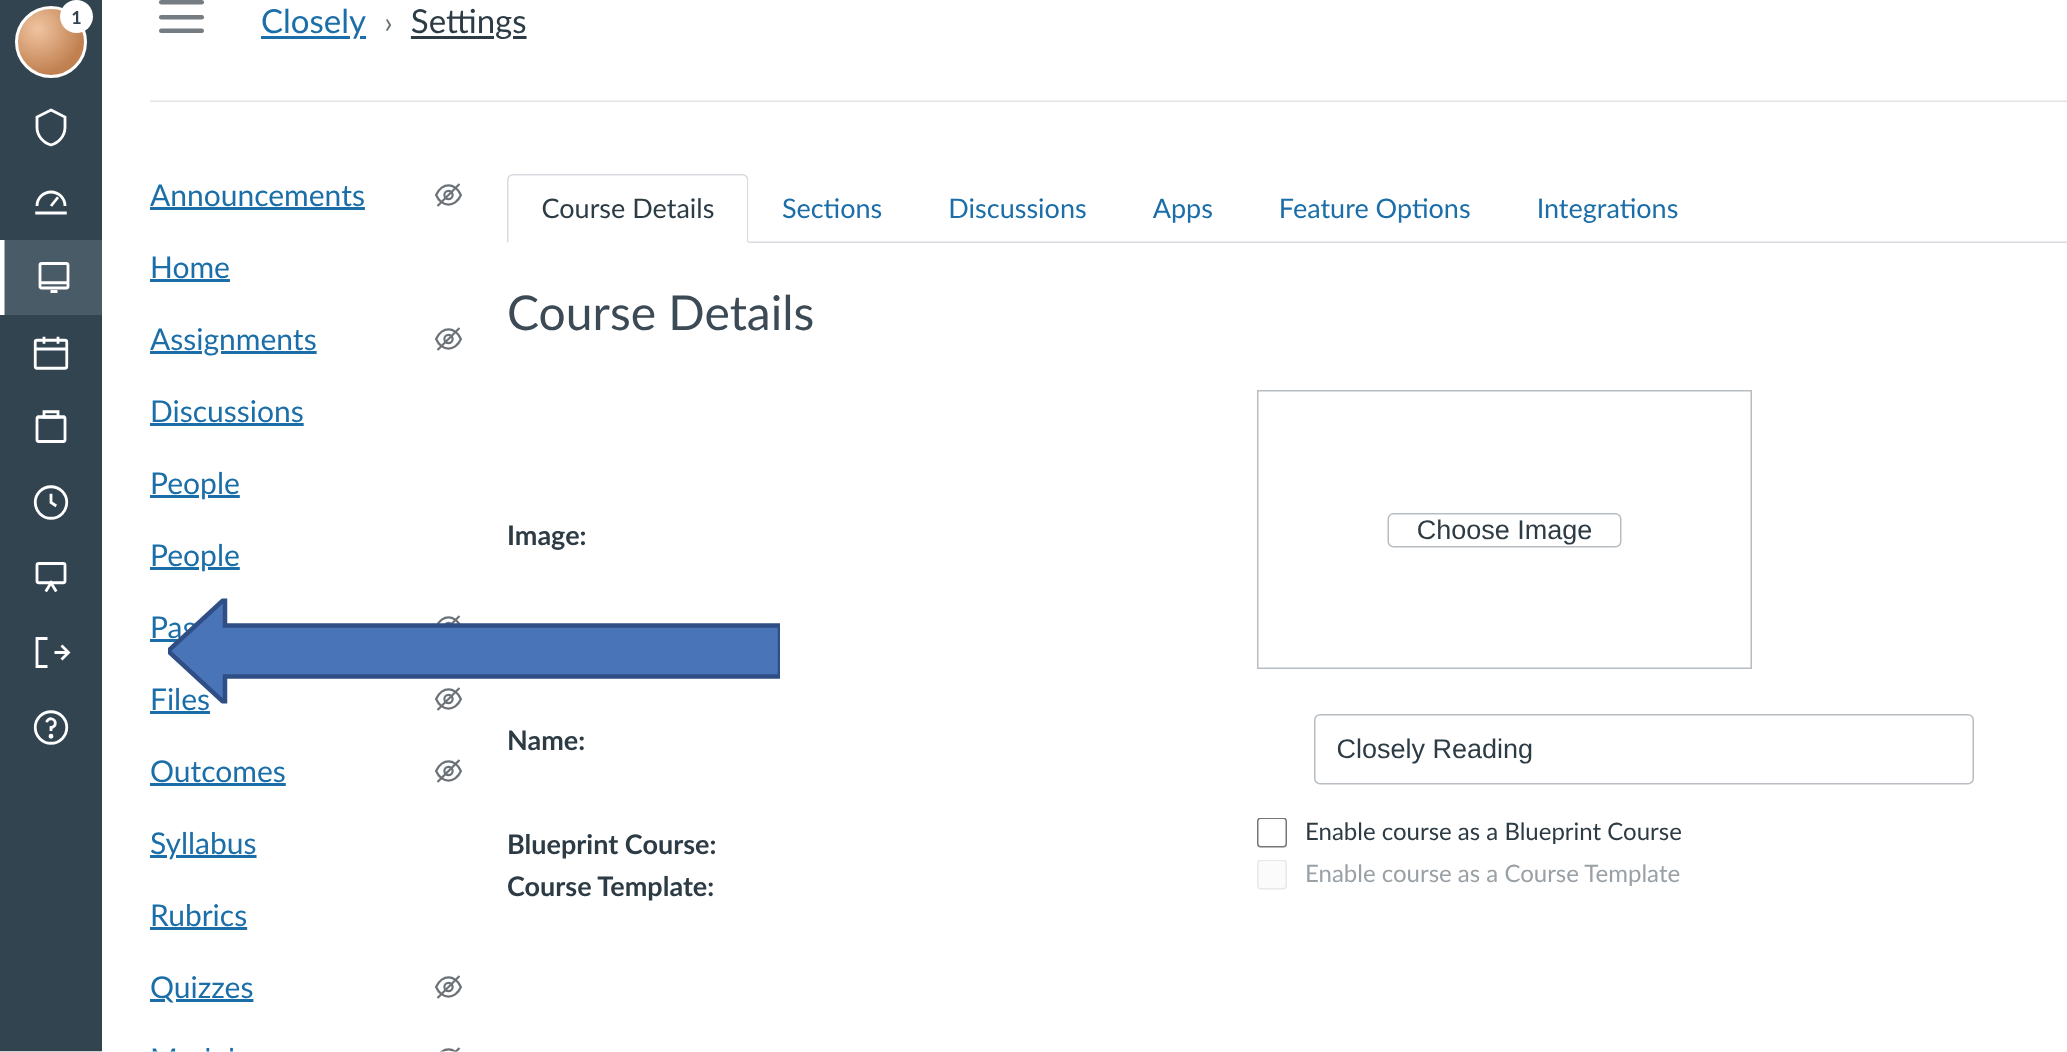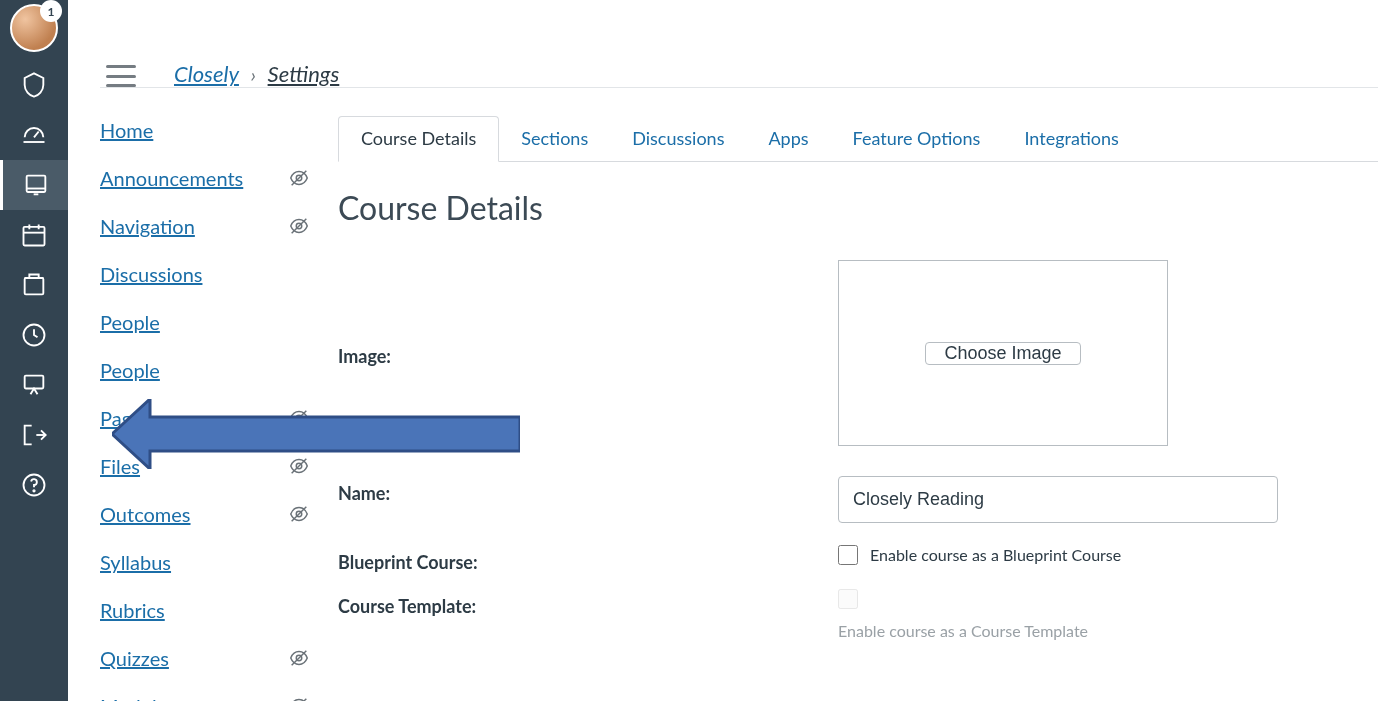--- a/index.html
+++ b/index.html
@@ -59,26 +59,25 @@
   .rail-item svg { stroke: #fff; fill: none; }
   .rail-item.active {
     background: #4a5b68;
     border-left: 3px solid #fff;
   }
 
   
   .topbar {
     position: absolute;
     left: 100px; right: 0; top: 0;
-    height: 88px;
-    display: flex;
-    align-items: flex-end;
+    height: 68px;
+    display: flex;
+    align-items: flex-start;
     padding-left: 6px;
     border-bottom: 1px solid #e2e5e8;
-    font-style: italic;
   }
   .hamburger {
     width: 30px; height: 22px;
     display: flex;
     flex-direction: column;
     justify-content: space-between;
     cursor: pointer;
     margin-right: 38px;
   }
   .hamburger span {
@@ -203,47 +202,48 @@
     color: #2d3b45;
     cursor: pointer;
   }
   .text-input {
     width: 440px;
     padding: 12px 14px;
     border: 1px solid #b7bdc2;
     border-radius: 4px;
     font-size: 18px;
     color: #2d3b45;
+    margin-left: 38px;
   }
   .check-row {
     display: flex;
     align-items: flex-start;
     gap: 12px;
   }
   .check-row input[type="checkbox"] {
     width: 20px; height: 20px;
     border-radius: 4px;
   }
-  .check-row.disabled { color: #9aa1a6; flex-direction: column; }
+  .check-row.disabled { color: #9aa1a6; }
   .check-row.disabled input { opacity: 0.5; }
 
   
   .arrow-annot {
     position: absolute;
     left: 112px;
     top: 399px;
     width: 408px;
     height: 70px;
     pointer-events: none;
   }
 
   .row-gap-xl { margin-top: 0; align-items: center; height: 186px; }
   .row-gap-lg { margin-top: 30px; }
   .row-gap-md { margin-top: 22px; }
-  .row-gap-sm { margin-top: 16px; }
+  .row-gap-sm { }
 </style>
 </head>
 <body>
 
 <div class="global-rail">
   <div class="avatar-wrap">
     <div class="avatar"></div>
     <div class="avatar-badge">1</div>
   </div>
   <div class="rail-item">
@@ -315,32 +315,32 @@
   </div>
   <div class="breadcrumb">
     <a href="#">Closely</a>
     <span class="sep">›</span>
     <span class="current">Settings</span>
   </div>
 </div>
 
 <nav class="course-nav">
   <div class="nav-row">
+      <a>Announcements</a>
+      <span class="hidden-icon"><svg width="22" height="22" viewBox="0 0 24 24" stroke-width="1.6" fill="none">
+          <path d="M3 12 C5 7 9 5 12 5 C15 5 19 7 21 12 C19 17 15 19 12 19 C9 19 5 17 3 12 Z"></path>
+          <circle cx="12" cy="12" r="3"></circle>
+          <path d="M4 20 L20 4"></path>
+        </svg></span>
+    </div>
+  <div class="nav-row">
       <a>Home</a>
     </div>
   <div class="nav-row">
-      <a>Announcements</a>
-      <span class="hidden-icon"><svg width="22" height="22" viewBox="0 0 24 24" stroke-width="1.6" fill="none">
-          <path d="M3 12 C5 7 9 5 12 5 C15 5 19 7 21 12 C19 17 15 19 12 19 C9 19 5 17 3 12 Z"></path>
-          <circle cx="12" cy="12" r="3"></circle>
-          <path d="M4 20 L20 4"></path>
-        </svg></span>
-    </div>
-  <div class="nav-row">
-      <a>Navigation</a>
+      <a>Assignments</a>
       <span class="hidden-icon"><svg width="22" height="22" viewBox="0 0 24 24" stroke-width="1.6" fill="none">
           <path d="M3 12 C5 7 9 5 12 5 C15 5 19 7 21 12 C19 17 15 19 12 19 C9 19 5 17 3 12 Z"></path>
           <circle cx="12" cy="12" r="3"></circle>
           <path d="M4 20 L20 4"></path>
         </svg></span>
     </div>
   <div class="nav-row">
       <a>Discussions</a>
     </div>
   <div class="nav-row">

